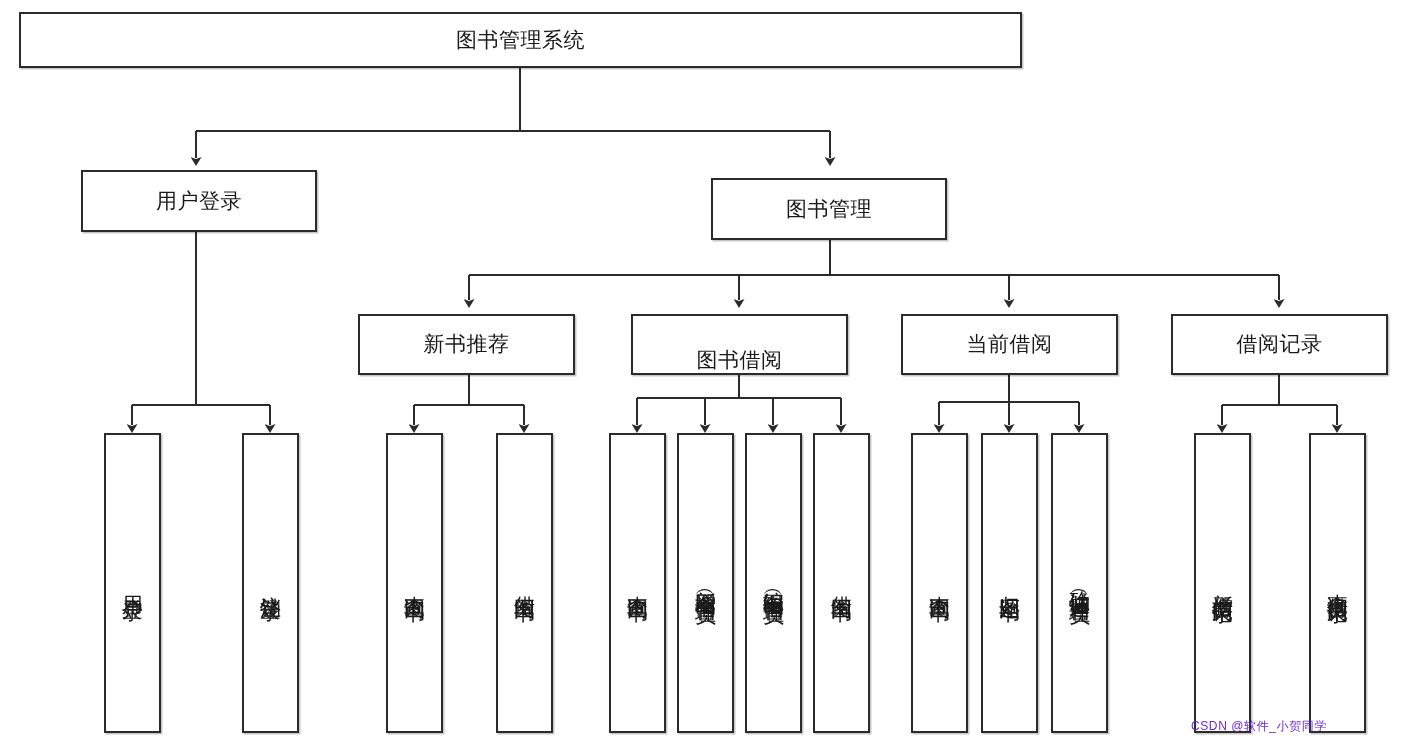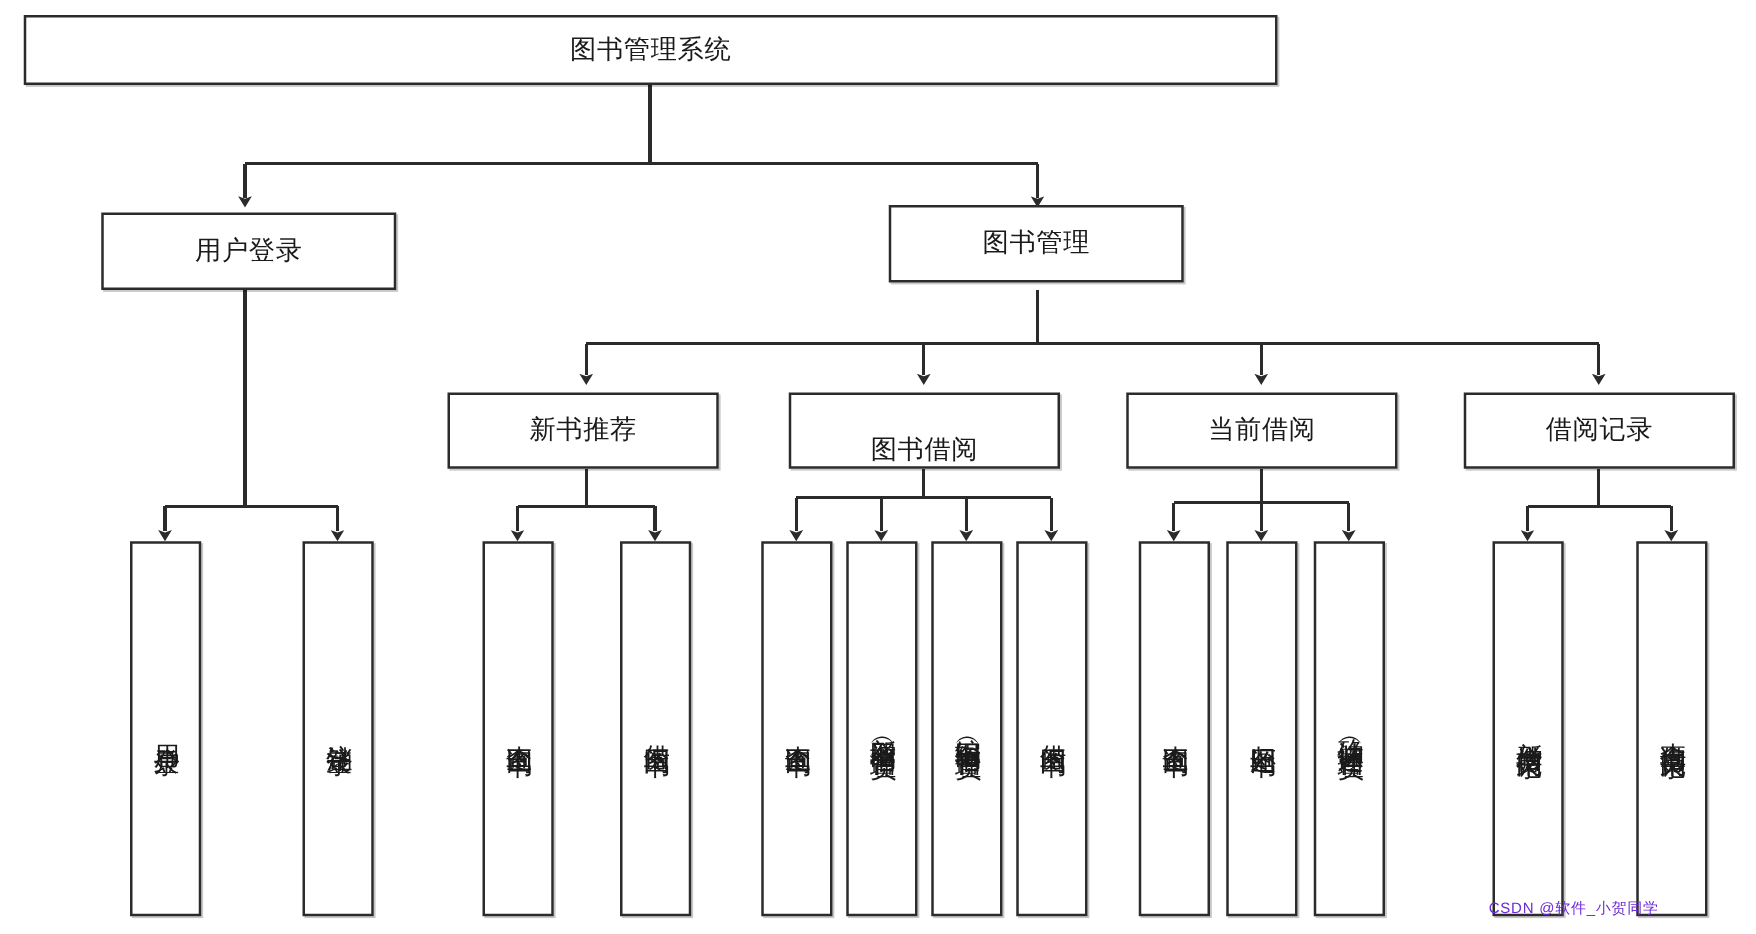--- a/index.html
+++ b/index.html
@@ -117,21 +117,21 @@
     </g>
   </svg>
 
   <div class="node" style="left:19px; top:12px; width:1003px; height:56px;">
     <span class="label">图书管理系统</span>
   </div>
 
   <div class="node" style="left:81px; top:170px; width:236px; height:62px;">
     <span class="label">用户登录</span>
   </div>
-  <div class="node" style="left:711px; top:164px; width:236px; height:62px;">
+  <div class="node" style="left:711px; top:178px; width:236px; height:62px;">
     <span class="label">图书管理</span>
   </div>
 
   <div class="node" style="left:358px; top:314px; width:217px; height:61px;">
     <span class="label">新书推荐</span>
   </div>
   <div class="node" style="left:631px; top:314px; width:217px; height:61px;align-items:flex-end;">
     <span class="label">图书借阅</span>
   </div>
   <div class="node" style="left:1171px; top:314px; width:217px; height:61px;">

